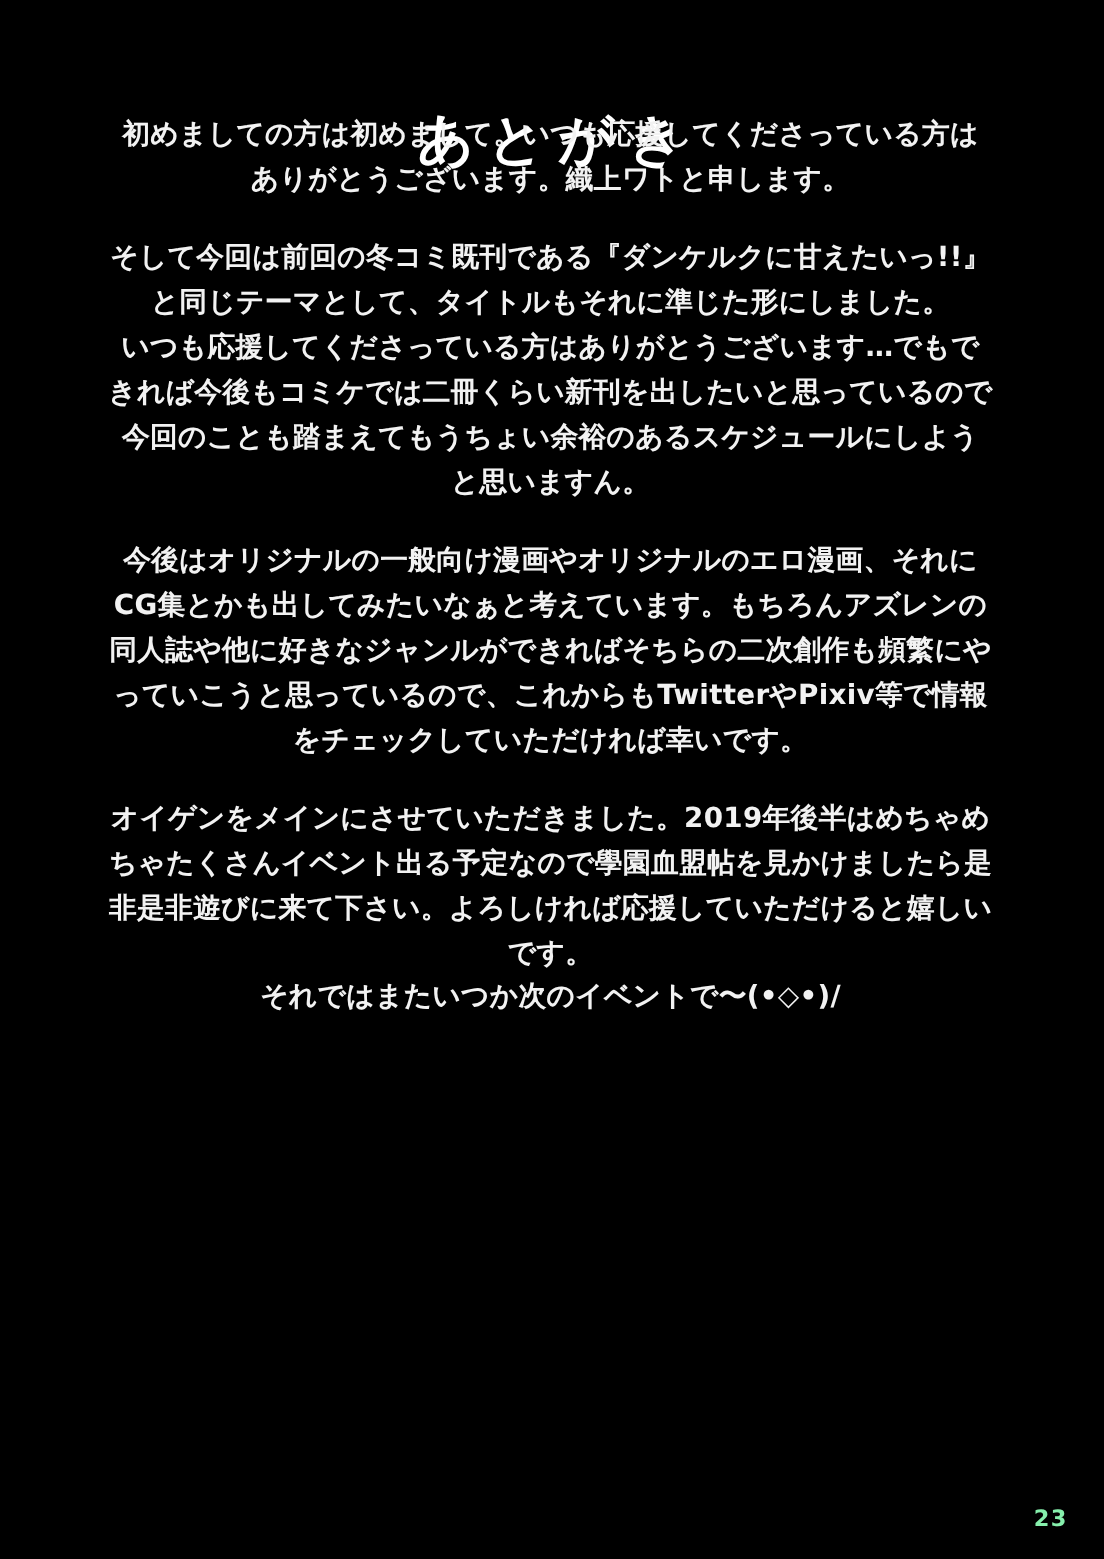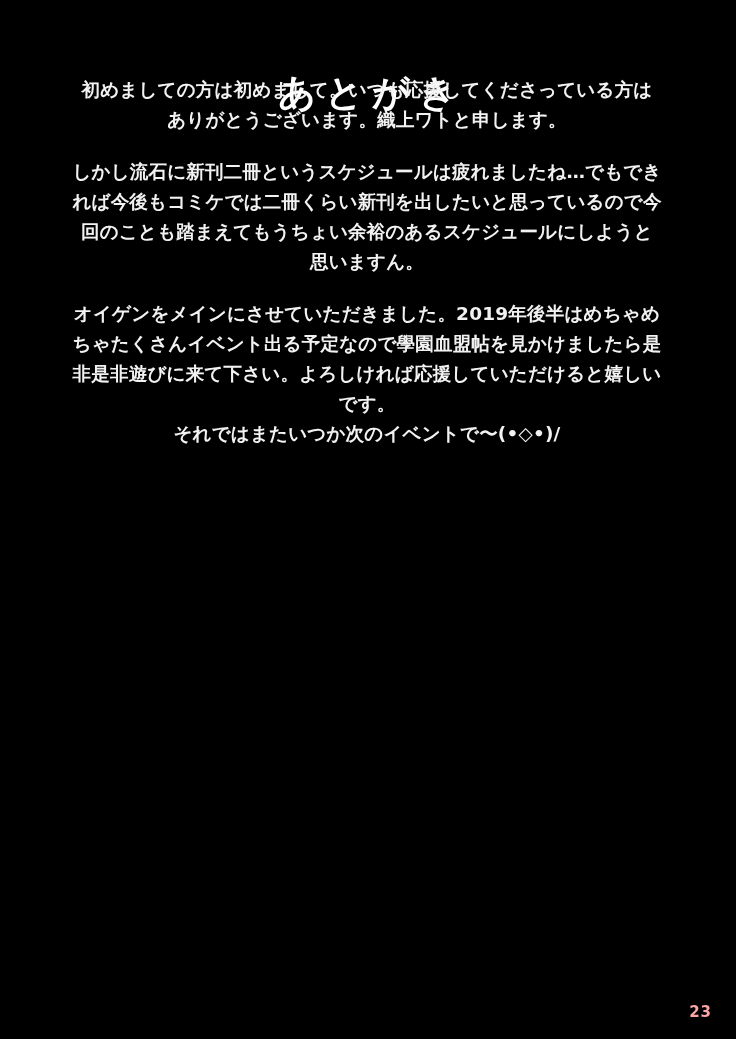--- a/index.html
+++ b/index.html
@@ -44,33 +44,35 @@
   }
   .para.tight {
     margin-bottom: 0;
   }
   .page-number {
     position: absolute;
     right: 24px;
     bottom: 18px;
     font-size: 15px;
     font-weight: bold;
-    color: #fca5a5;
+    color: #86efac;
     letter-spacing: 1px;
   }
 </style>
 </head>
 <body>
 
 <div class="page">
 
   <div class="title">あとがき</div>
 
   <div class="body">
     <p class="para">初めましての方は初めまして。いつも応援してくださっている方はありがとうございます。織上ワトと申します。</p>
-    <p class="para">しかし流石に新刊二冊というスケジュールは疲れましたね…でもできれば今後もコミケでは二冊くらい新刊を出したいと思っているので今回のことも踏まえてもうちょい余裕のあるスケジュールにしようと思いますん。</p>
+    <p class="para tight">そして今回は前回の冬コミ既刊である『ダンケルクに甘えたいっ!!』と同じテーマとして、タイトルもそれに準じた形にしました。</p>
+    <p class="para">いつも応援してくださっている方はありがとうございます…でもできれば今後もコミケでは二冊くらい新刊を出したいと思っているので今回のことも踏まえてもうちょい余裕のあるスケジュールにしようと思いますん。</p>
+    <p class="para">今後はオリジナルの一般向け漫画やオリジナルのエロ漫画、それにCG集とかも出してみたいなぁと考えています。もちろんアズレンの同人誌や他に好きなジャンルができればそちらの二次創作も頻繁にやっていこうと思っているので、これからもTwitterやPixiv等で情報をチェックしていただければ幸いです。</p>
     <p class="para tight">オイゲンをメインにさせていただきました。2019年後半はめちゃめちゃたくさんイベント出る予定なので學園血盟帖を見かけましたら是非是非遊びに来て下さい。よろしければ応援していただけると嬉しいです。</p>
     <p class="para">それではまたいつか次のイベントで〜(•◇•)/</p>
   </div>
 
   <div class="page-number">23</div>
 
 </div>
 
 </body></html>

